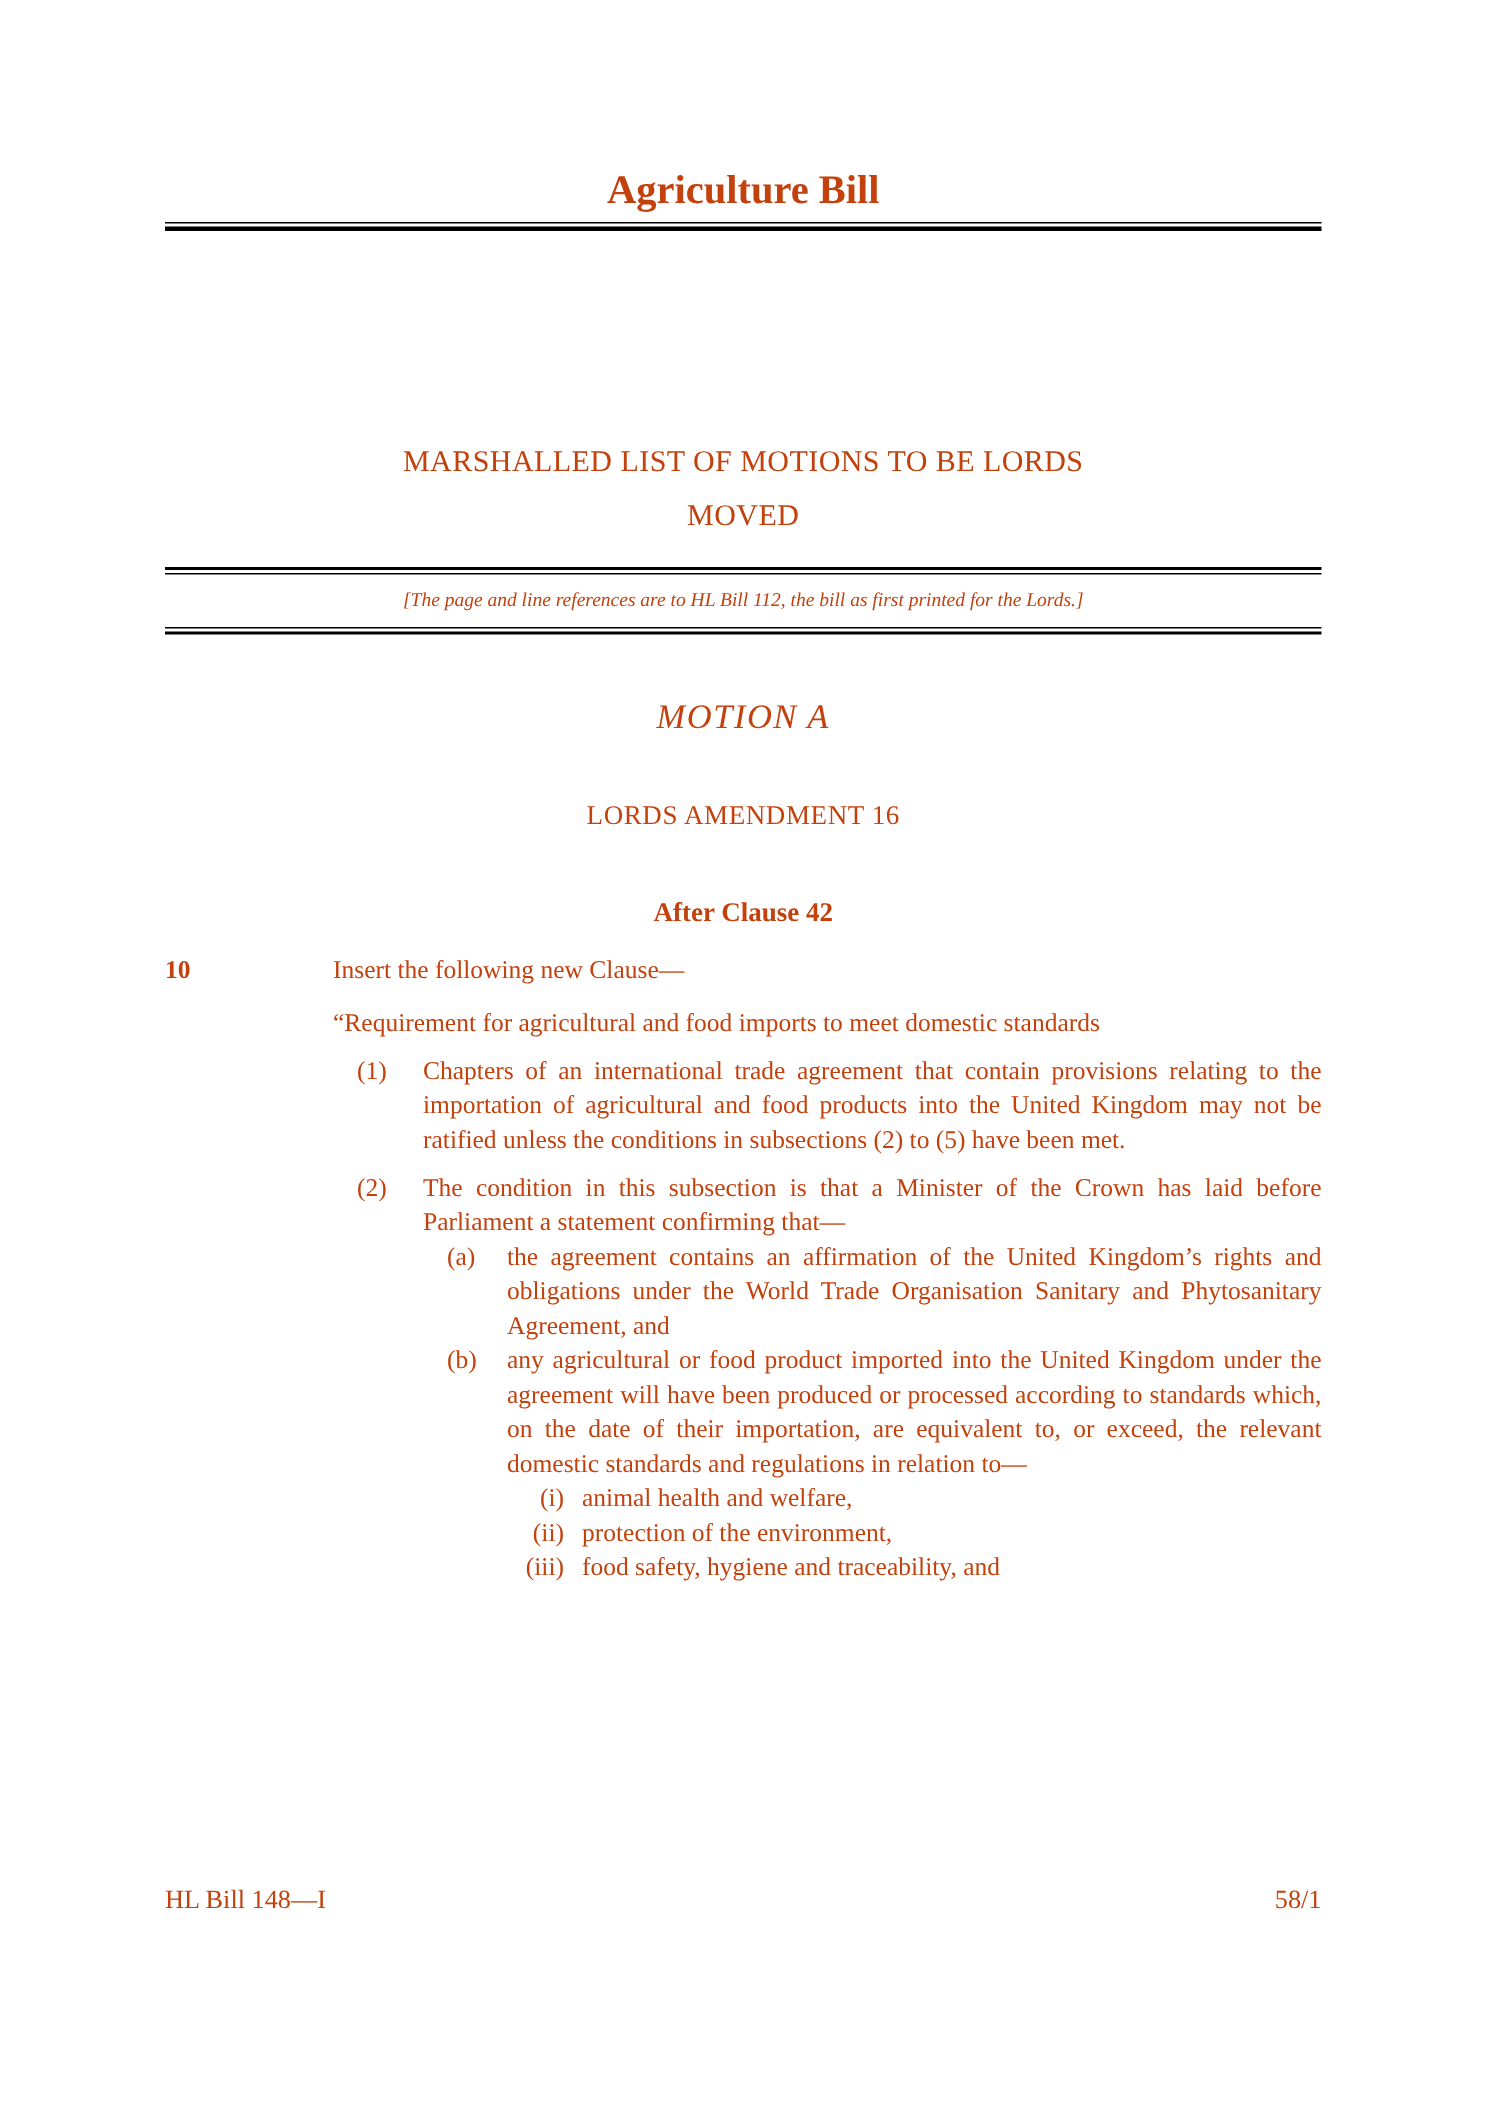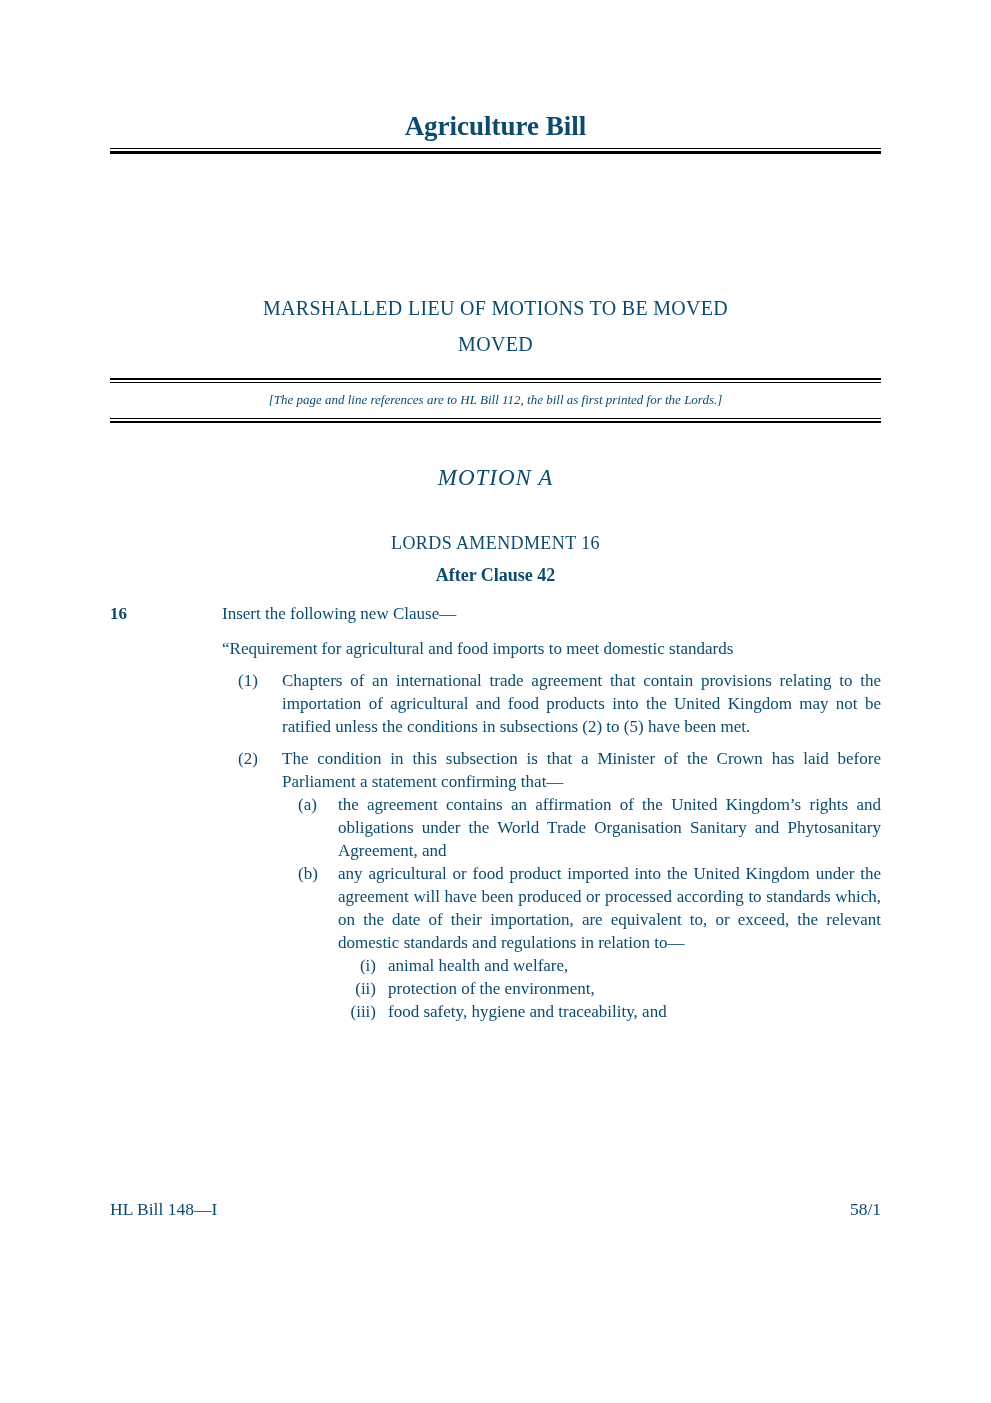--- a/index.html
+++ b/index.html
@@ -6,21 +6,21 @@
   html, body {
     margin: 0;
     padding: 0;
     background: #ffffff;
   }
   .page {
     position: relative;
     width: 991px;
     height: 1403px;
     background: #ffffff;
-    color: #0c4a6e;
+    color: #c2410c;
     font-family: "Liberation Serif", serif;
     overflow: hidden;
   }
 
   
   .bill-title {
     padding-top: 110px;
     text-align: center;
     font-size: 27px;
     font-weight: 700;
@@ -66,21 +66,21 @@
     letter-spacing: 1px;
     font-style: italic;
   }
   .motion-subtitle {
     margin-top: 42px;
     text-align: center;
     font-size: 18px;
     letter-spacing: 0.4px;
   }
   .clause-ref {
-    margin-top: 11px;
+    margin-top: 44px;
     text-align: center;
     font-size: 18px;
     font-weight: 700;
   }
 
   
   .amend-body {
     margin: 16px 110px 0 110px;
     font-size: 17px;
     line-height: 23px;
@@ -132,52 +132,52 @@
     top: 0;
     width: 50px;
     text-align: right;
   }
 
   
   .footer {
     position: absolute;
     left: 110px;
     right: 110px;
-    top: 1199px;
+    top: 1256px;
     display: flex;
     justify-content: space-between;
     font-size: 17.5px;
     gap: 11px;
   }
 </style>
 </head>
 <body>
 
 <div class="page">
 
   <div class="bill-title">Agriculture Bill</div>
   <div class="title-rule"></div>
 
   <div class="caps-heading">
-    <div>MARSHALLED LIEU OF MOTIONS TO BE MOVED</div>
+    <div>MARSHALLED LIST OF MOTIONS TO BE LORDS</div>
     <div>MOVED</div>
   </div>
 
   <div class="note-band">
     <div class="note-band-inner">[The page and line references are to HL Bill 112, the bill as first printed for the Lords.]</div>
   </div>
 
   <div class="motion-title">MOTION A</div>
   <div class="motion-subtitle">LORDS AMENDMENT 16</div>
   <div class="clause-ref">After Clause 42</div>
 
   <div class="amend-body">
 
     <div class="amend-row">
-      <span class="amend-num">16</span>
+      <span class="amend-num">10</span>
       <span>Insert the following new Clause—</span>
     </div>
 
     <div class="new-clause-title">“Requirement for agricultural and food imports to meet domestic standards</div>
 
     <div class="subsection">
       <span class="marker">(1)</span>
       <span>Chapters of an international trade agreement that contain provisions relating to the importation of agricultural and food products into the United Kingdom may not be ratified unless the conditions in subsections (2) to (5) have been met.</span>
     </div>
 

